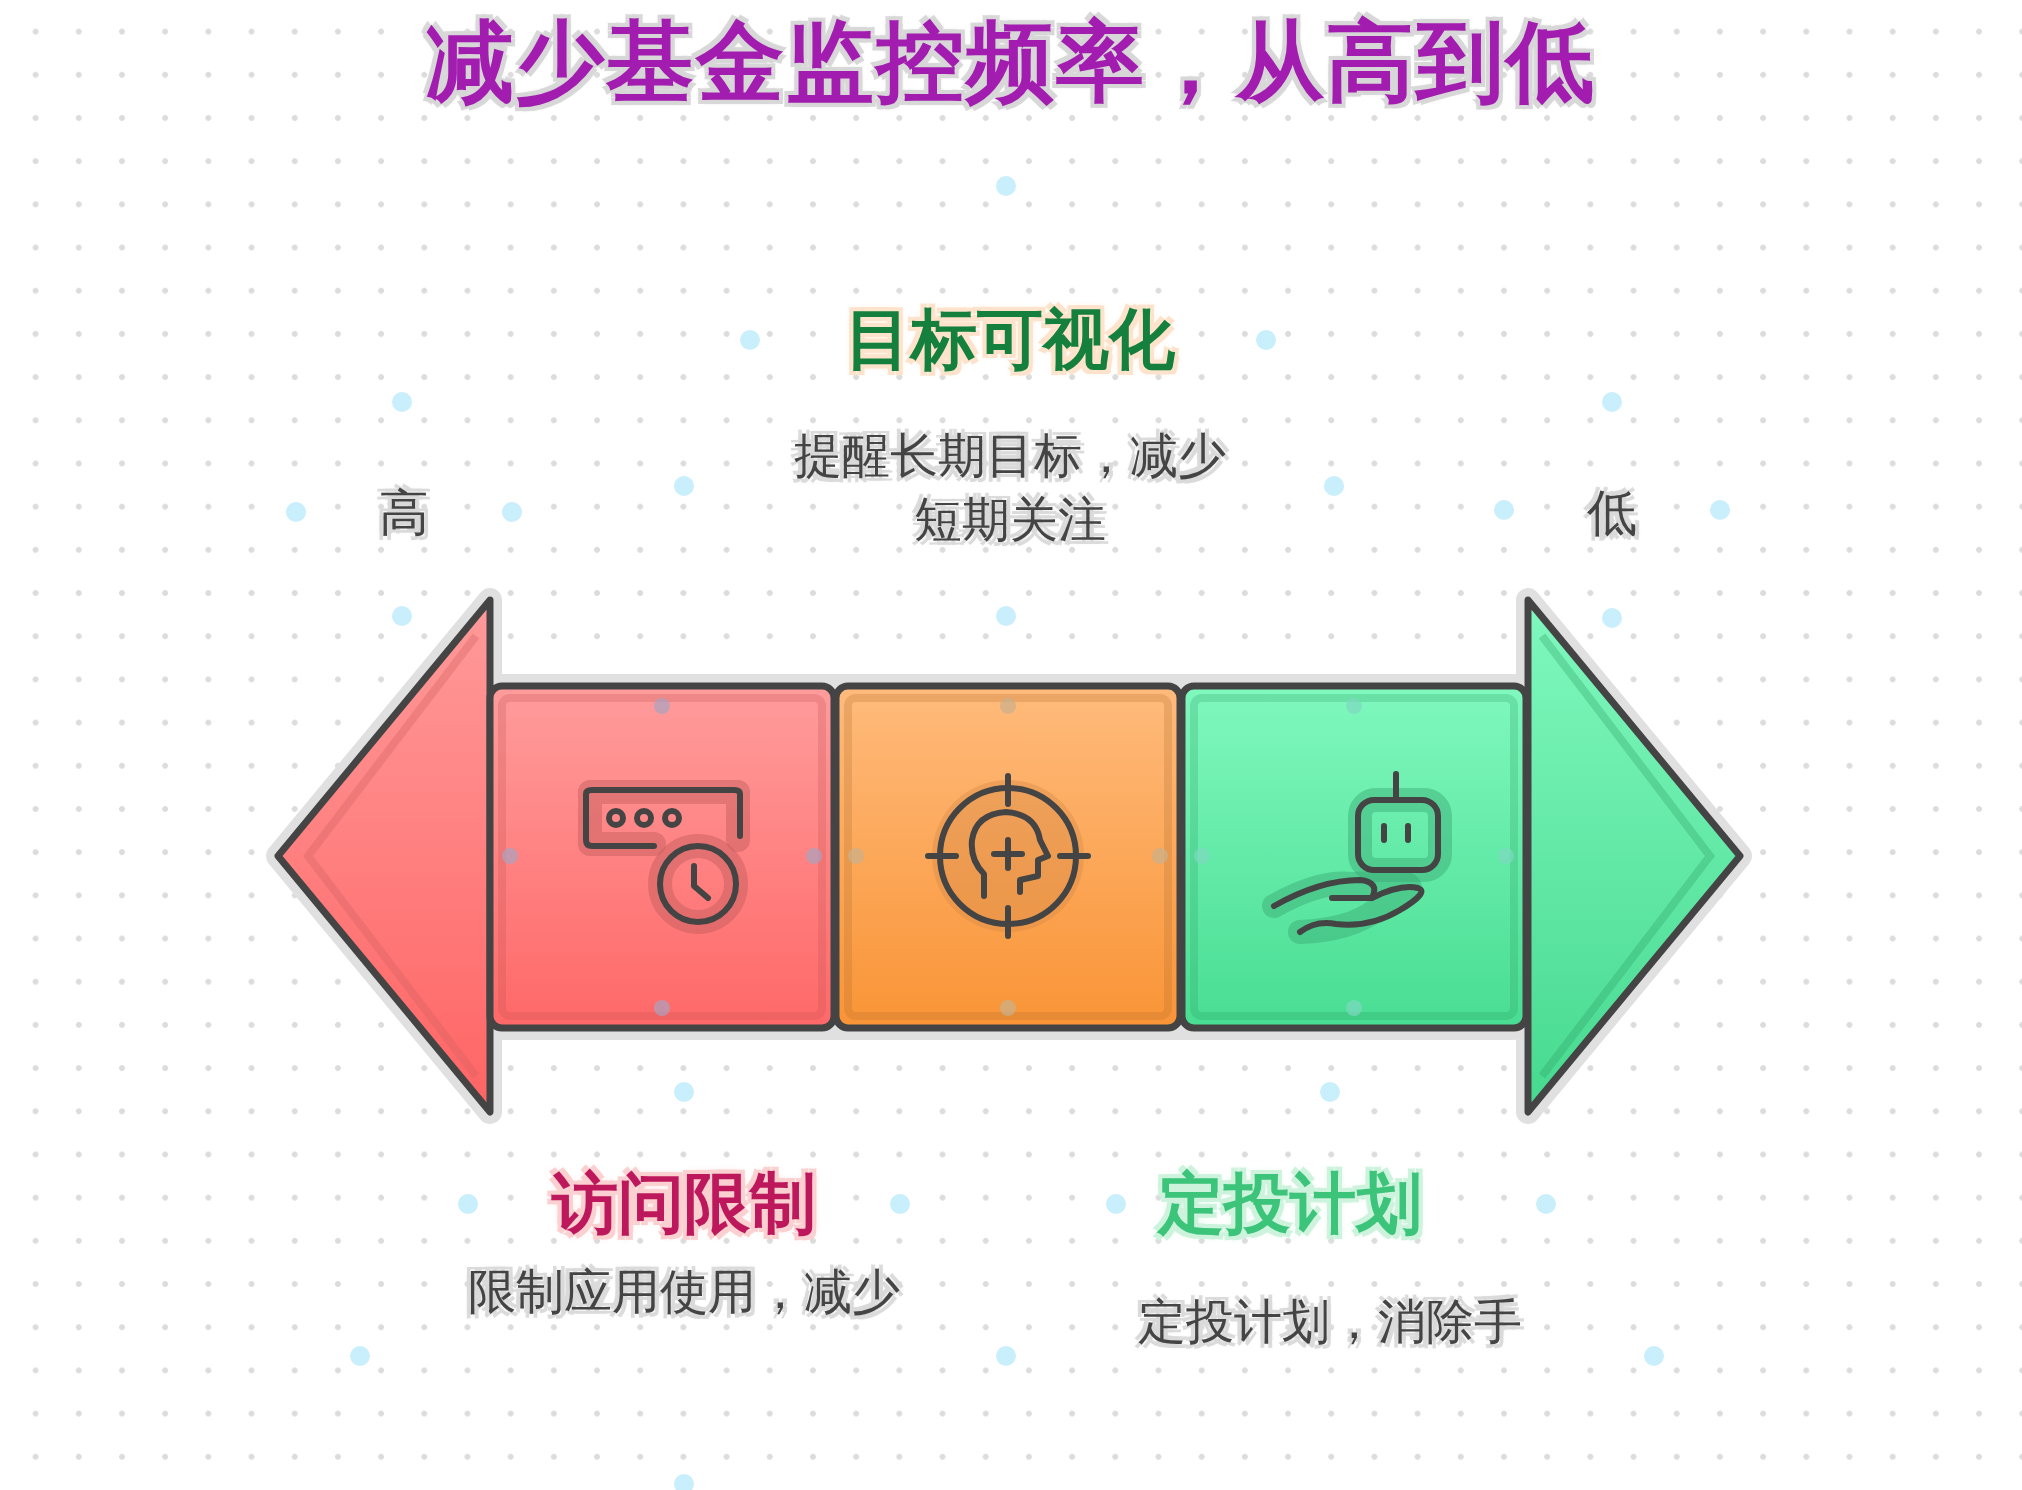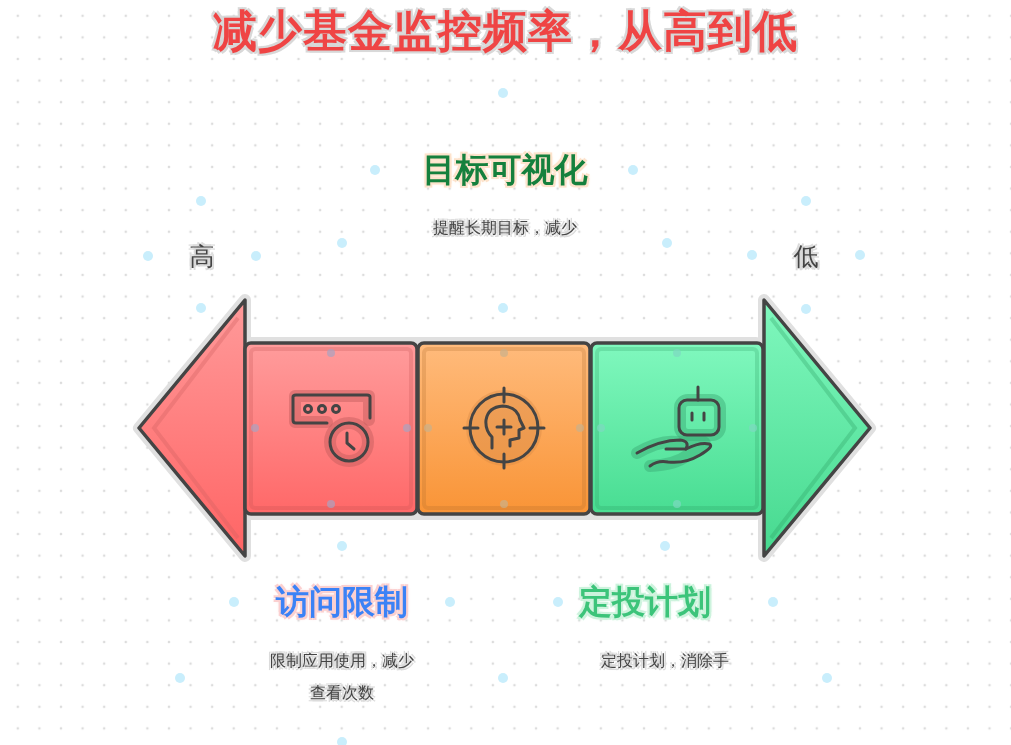--- a/index.html
+++ b/index.html
@@ -7,36 +7,36 @@
     width: 1011px; height: 745px; position: relative; overflow: hidden;
     background-color: #ffffff;
     background-image: radial-gradient(circle, #dcdcdc 1.3px, transparent 1.6px);
     background-size: 21.6px 21.6px;
     background-position: 7px 5px;
     font-family: "DejaVu Sans", "Liberation Sans", sans-serif;
   }
   .abs { position: absolute; }
   .title {
     left: 0; width: 1011px; top: 2px; text-align: center;
-    font-size: 44px; font-weight: bold; color: #ef4444; letter-spacing: 1px;
+    font-size: 44px; font-weight: bold; color: #a21caf; letter-spacing: 1px;
     text-shadow: 0 0 3px #d6d6d6, 0 0 3px #d6d6d6, 2px 2px 0 #d9d9d9, -2px -2px 0 #d9d9d9, 2px -2px 0 #d9d9d9, -2px 2px 0 #d9d9d9;
   }
   .side-label {
     font-size: 25px; color: #444; width: 60px; text-align: center;
     text-shadow: 0 0 3px #d4d4d4, 2px 2px 0 #dcdcdc, -2px -2px 0 #dcdcdc, 2px -2px 0 #dcdcdc, -2px 2px 0 #dcdcdc;
   }
   .stage-title {
     font-size: 33px; font-weight: bold; text-align: center; width: 300px;
   }
   .stage-desc {
-    font-size: 16px; color: #444; text-align: center; width: 300px; line-height: 32px;
+    font-size: 24px; color: #444; text-align: center; width: 300px; line-height: 32px;
     text-shadow: 0 0 3px #d4d4d4, 2px 2px 0 #dcdcdc, -2px -2px 0 #dcdcdc, 2px -2px 0 #dcdcdc, -2px 2px 0 #dcdcdc;
   }
   .t-orange { color: #15803d; text-shadow: 2px 2px 0 #fde3cc, -2px -2px 0 #fde3cc, 2px -2px 0 #fde3cc, -2px 2px 0 #fde3cc, 0 0 4px #fcd9b8; }
-  .t-red { color: #3b82f6; text-shadow: 2px 2px 0 #fbd0d0, -2px -2px 0 #fbd0d0, 2px -2px 0 #fbd0d0, -2px 2px 0 #fbd0d0, 0 0 4px #f8c0c0; }
+  .t-red { color: #be185d; text-shadow: 2px 2px 0 #fbd0d0, -2px -2px 0 #fbd0d0, 2px -2px 0 #fbd0d0, -2px 2px 0 #fbd0d0, 0 0 4px #f8c0c0; }
   .t-green { color: #3cc47a; text-shadow: 2px 2px 0 #cdf3dd, -2px -2px 0 #cdf3dd, 2px -2px 0 #cdf3dd, -2px 2px 0 #cdf3dd, 0 0 4px #bdeed2; }
   .diagram { left: 0; top: 0; width: 1011px; height: 745px; }
   .bubble { position: absolute; border-radius: 50%; background: #c9eefc; }
 </style>
 </head>
 <body>
 
 <div class="bubble" style="left:196px;top:196px;width:10px;height:10px;"></div>
 <div class="bubble" style="left:196px;top:303px;width:10px;height:10px;"></div>
 <div class="bubble" style="left:143px;top:251px;width:10px;height:10px;"></div>
@@ -63,20 +63,21 @@
 <div class="bubble" style="left:337px;top:737px;width:10px;height:10px;"></div>
 
 <div class="abs title">减少基金监控频率，从高到低</div>
 
 <div class="abs side-label" style="left:172px;top:240px;">高</div>
 <div class="abs side-label" style="left:776px;top:240px;">低</div>
 
 <div class="abs stage-title t-orange" style="left:355px;top:148px;">目标可视化</div>
 <div class="abs stage-desc" style="left:355px;top:212px;">
   <div>提醒长期目标，减少</div>
+  <div>短期关注</div>
 </div>
 
 <svg class="abs diagram" viewBox="0 0 1011 745" width="1011" height="745">
   <defs>
     <linearGradient id="gRed" x1="0" y1="0" x2="0" y2="1">
       <stop offset="0" stop-color="#ff9c9c"></stop>
       <stop offset="1" stop-color="#ff6868"></stop>
     </linearGradient>
     <linearGradient id="gRedHead" x1="0" y1="0" x2="0" y2="1">
       <stop offset="0" stop-color="#ff9a9a"></stop>
@@ -180,21 +181,20 @@
       <path d="M698,387 V400"></path>
       <rect x="679" y="400" width="40" height="35" rx="8"></rect>
       <path d="M692,413 V420 M704,413 V420"></path>
       <path d="M637,453 Q660,440 680,440 Q690,441 686,449 L666,449"></path>
       <path d="M650,466 Q658,460 668,462 Q685,464 700,455 Q715,446 709,444 Q700,442 686,449"></path>
     </g>
   </g>
 </svg>
 
 <div class="abs stage-title t-red" style="left:192px;top:580px;">访问限制</div>
-<div class="abs stage-desc" style="left:192px;top:645px;">
+<div class="abs stage-desc" style="left:192px;top:630px;">
   <div>限制应用使用，减少</div>
-  <div>查看次数</div>
 </div>
 
 <div class="abs stage-title t-green" style="left:495px;top:580px;">定投计划</div>
 <div class="abs stage-desc" style="left:515px;top:645px;">
   <div>定投计划，消除手</div>
 </div>
 
 </body></html>

